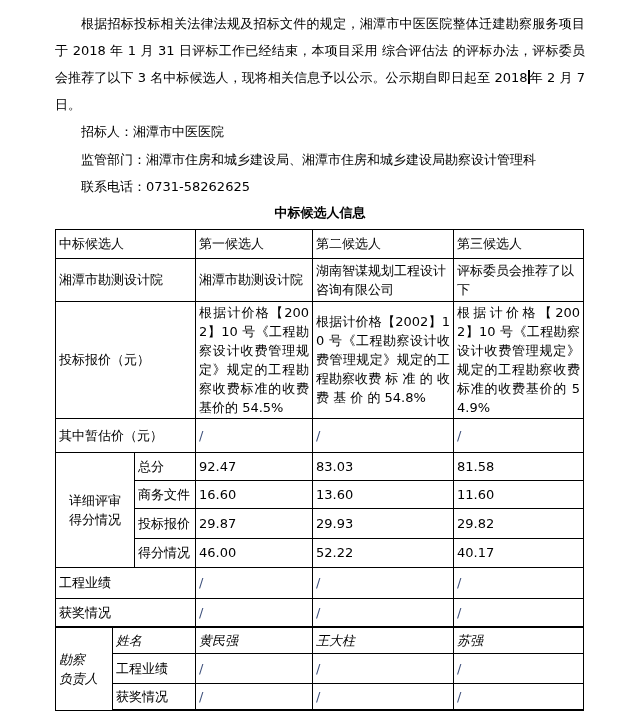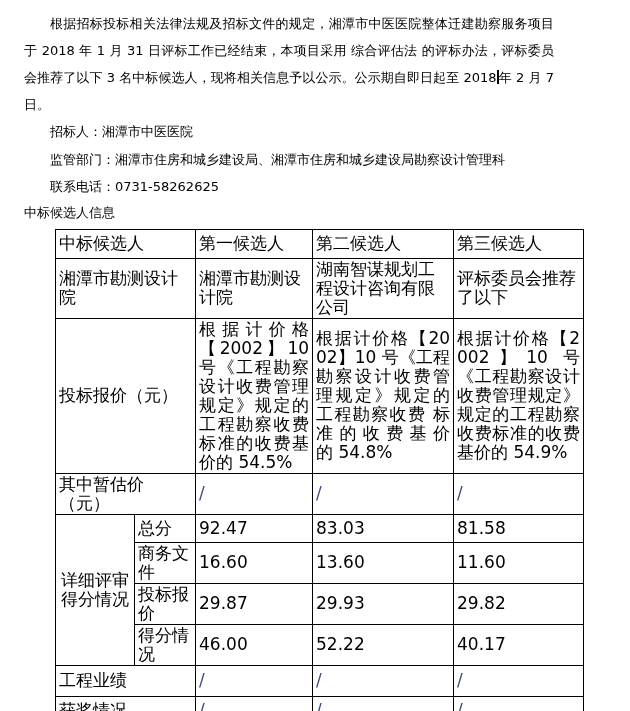--- a/index.html
+++ b/index.html
@@ -6,58 +6,58 @@
   body{
     width:630px;height:711px;
     background:#ffffff;
     color:#000000;
     font-family:"DejaVu Sans","Liberation Sans",sans-serif;
     font-size:13px;
     overflow:hidden;
   }
   .content{
     width:530px;
-    margin-left:24px;
+    margin-left:55px;
     padding-top:10px;
   }
   .para{
     text-align:justify;
     text-indent:2em;
     line-height:27px;
   }
   .caret{
     display:inline-block;
     width:2px;height:14px;
     background:#000;
     vertical-align:-2px;
   }
   .contact-line{
     text-indent:2em;
     line-height:27.5px;
     white-space:nowrap;
   }
   .tbl-title{
-    text-align:left;
-    font-weight:normal;
+    text-align:center;
+    font-weight:bold;
     margin-top:2px;
     line-height:20px;
     margin-bottom:6px;
   }
   table.bid{
     border-collapse:collapse;
     table-layout:fixed;
     width:528px;
     margin-left:55px;
   }
   table.bid td{
     border:1px solid #000;
     padding:1px 3px;
     vertical-align:middle;
     overflow:hidden;
-    font-size:17px;
+    font-size:13px;
     line-height:19px;
     word-break:break-all;
   }
   td.just{text-align:justify;}
   td.two-line{line-height:20px;}
   td.vlabel{
     white-space:pre-line;
     line-height:48px;
     vertical-align:middle;
     text-align:center;

